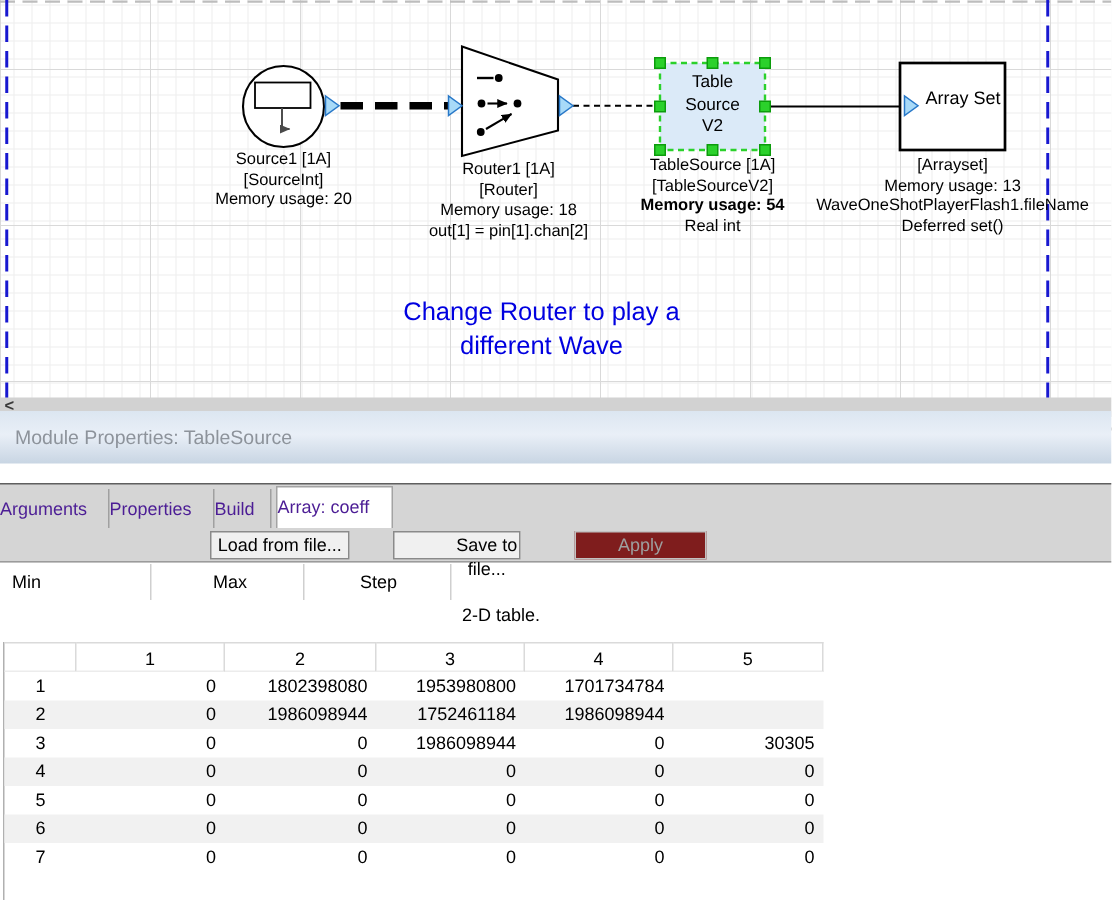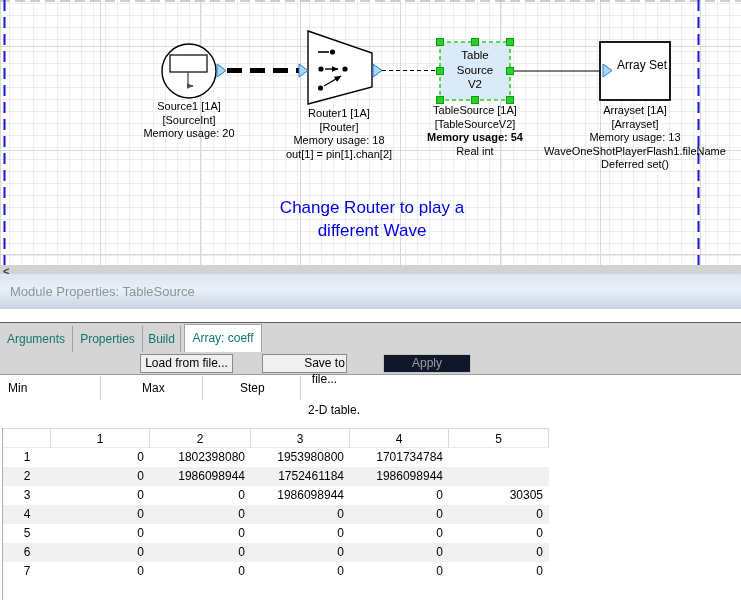--- a/index.html
+++ b/index.html
@@ -34,30 +34,30 @@
 
   
   .panel-sep { position: absolute; left: 0; top: 285px; width: 741px; height: 2px; background: #6e6e6e; }
   .titlebar { position: absolute; left: 0; top: 274px; width: 741px; height: 35px;
               background: linear-gradient(180deg, #dce6f1 0%, #e9eff7 45%, #c8d5e3 100%); }
   .titlebar span { position: absolute; left: 10px; top: 0; line-height: 35px; font-size: 13px; color: #8d939b; }
 
   .graybar { position: absolute; left: 0; top: 322px; width: 741px; height: 53px; background: #d5d5d5;
              border-top: 1px solid #5f5f5f; border-bottom: 1px solid #9b9b9b; }
   .tabs { position: absolute; left: 0; top: 3px; height: 26px; display: flex; }
-  .tab { height: 26px; line-height: 26px; text-align: center; font-size: 12px; color: #0f766e;
+  .tab { height: 26px; line-height: 26px; text-align: left; font-size: 12px; color: #4c1d95;
          border-right: 1px solid #a0a0a0; }
   .tab.t0 { width: 73px; } .tab.t1 { width: 70px; } .tab.t2 { width: 38px; }
   .tab.selected { position: absolute; left: 184px; top: 1px; width: 78px; height: 28px; line-height: 27px;
                   background: #fff; border: 1px solid #a3a3a3; border-bottom: none; z-index: 2; }
   .btn { position: absolute; height: 19px; line-height: 16px; text-align: center; font-size: 12px;
          background: #f0f0f0; border: 1px solid #8a8a8a; color: #000; }
   .btn.load { left: 140px; top: 31px; width: 93px; }
   .btn.save { left: 262px; top: 31px; width: 85px; padding-left: 40px; }
-  .btn.apply { left: 383px; top: 31px; width: 88px; background: #0f172a; border-color: #c2c2c2; color: #9e9e9e; }
+  .btn.apply { left: 383px; top: 31px; width: 88px; background: #7f1d1d; border-color: #c2c2c2; color: #9e9e9e; }
 
   
   .field-label { position: absolute; font-size: 12px; color: #000; }
   .vsep { position: absolute; width: 1px; height: 24px; background: #cfcfcf; top: 376px; }
   .caption { position: absolute; left: 308px; top: 403px; font-size: 12px; color: #000; }
 
   .grid { position: absolute; left: 2px; top: 428px; width: 547px; height: 172px;
           border-left: 1px solid #b0b0b0; font-size: 12px; color: #000; }
   .grow { display: flex; height: 19px; line-height: 19px; }
   .grow.ghead { height: 20px; line-height: 20px; }
@@ -147,28 +147,27 @@
       <div>Memory usage: 18</div>
       <div>out[1] = pin[1].chan[2]</div>
     </div>
     <div class="blk-label" style="left:475px; top:104px;">
       <div>TableSource [1A]</div>
       <div>[TableSourceV2]</div>
       <div class="bold">Memory usage: 54</div>
       <div>Real int</div>
     </div>
     <div class="blk-label" style="left:635px; top:104px;">
-      <div>Arrayset [1A]</div>
       <div>[Arrayset]</div>
       <div>Memory usage: 13</div>
       <div>WaveOneShotPlayerFlash1.fileName</div>
       <div>Deferred set()</div>
     </div>
 
-    <div class="annotation" style="left:372px; top:196px;">
+    <div class="annotation" style="left:361px; top:196px;">
       <div>Change Router to play a</div>
       <div>different Wave</div>
     </div>
   </div>
 
   <div class="hscroll">
     <span class="scroll-arrow">&lt;</span>
   </div>
 
   <div class="panel-sep"></div>

